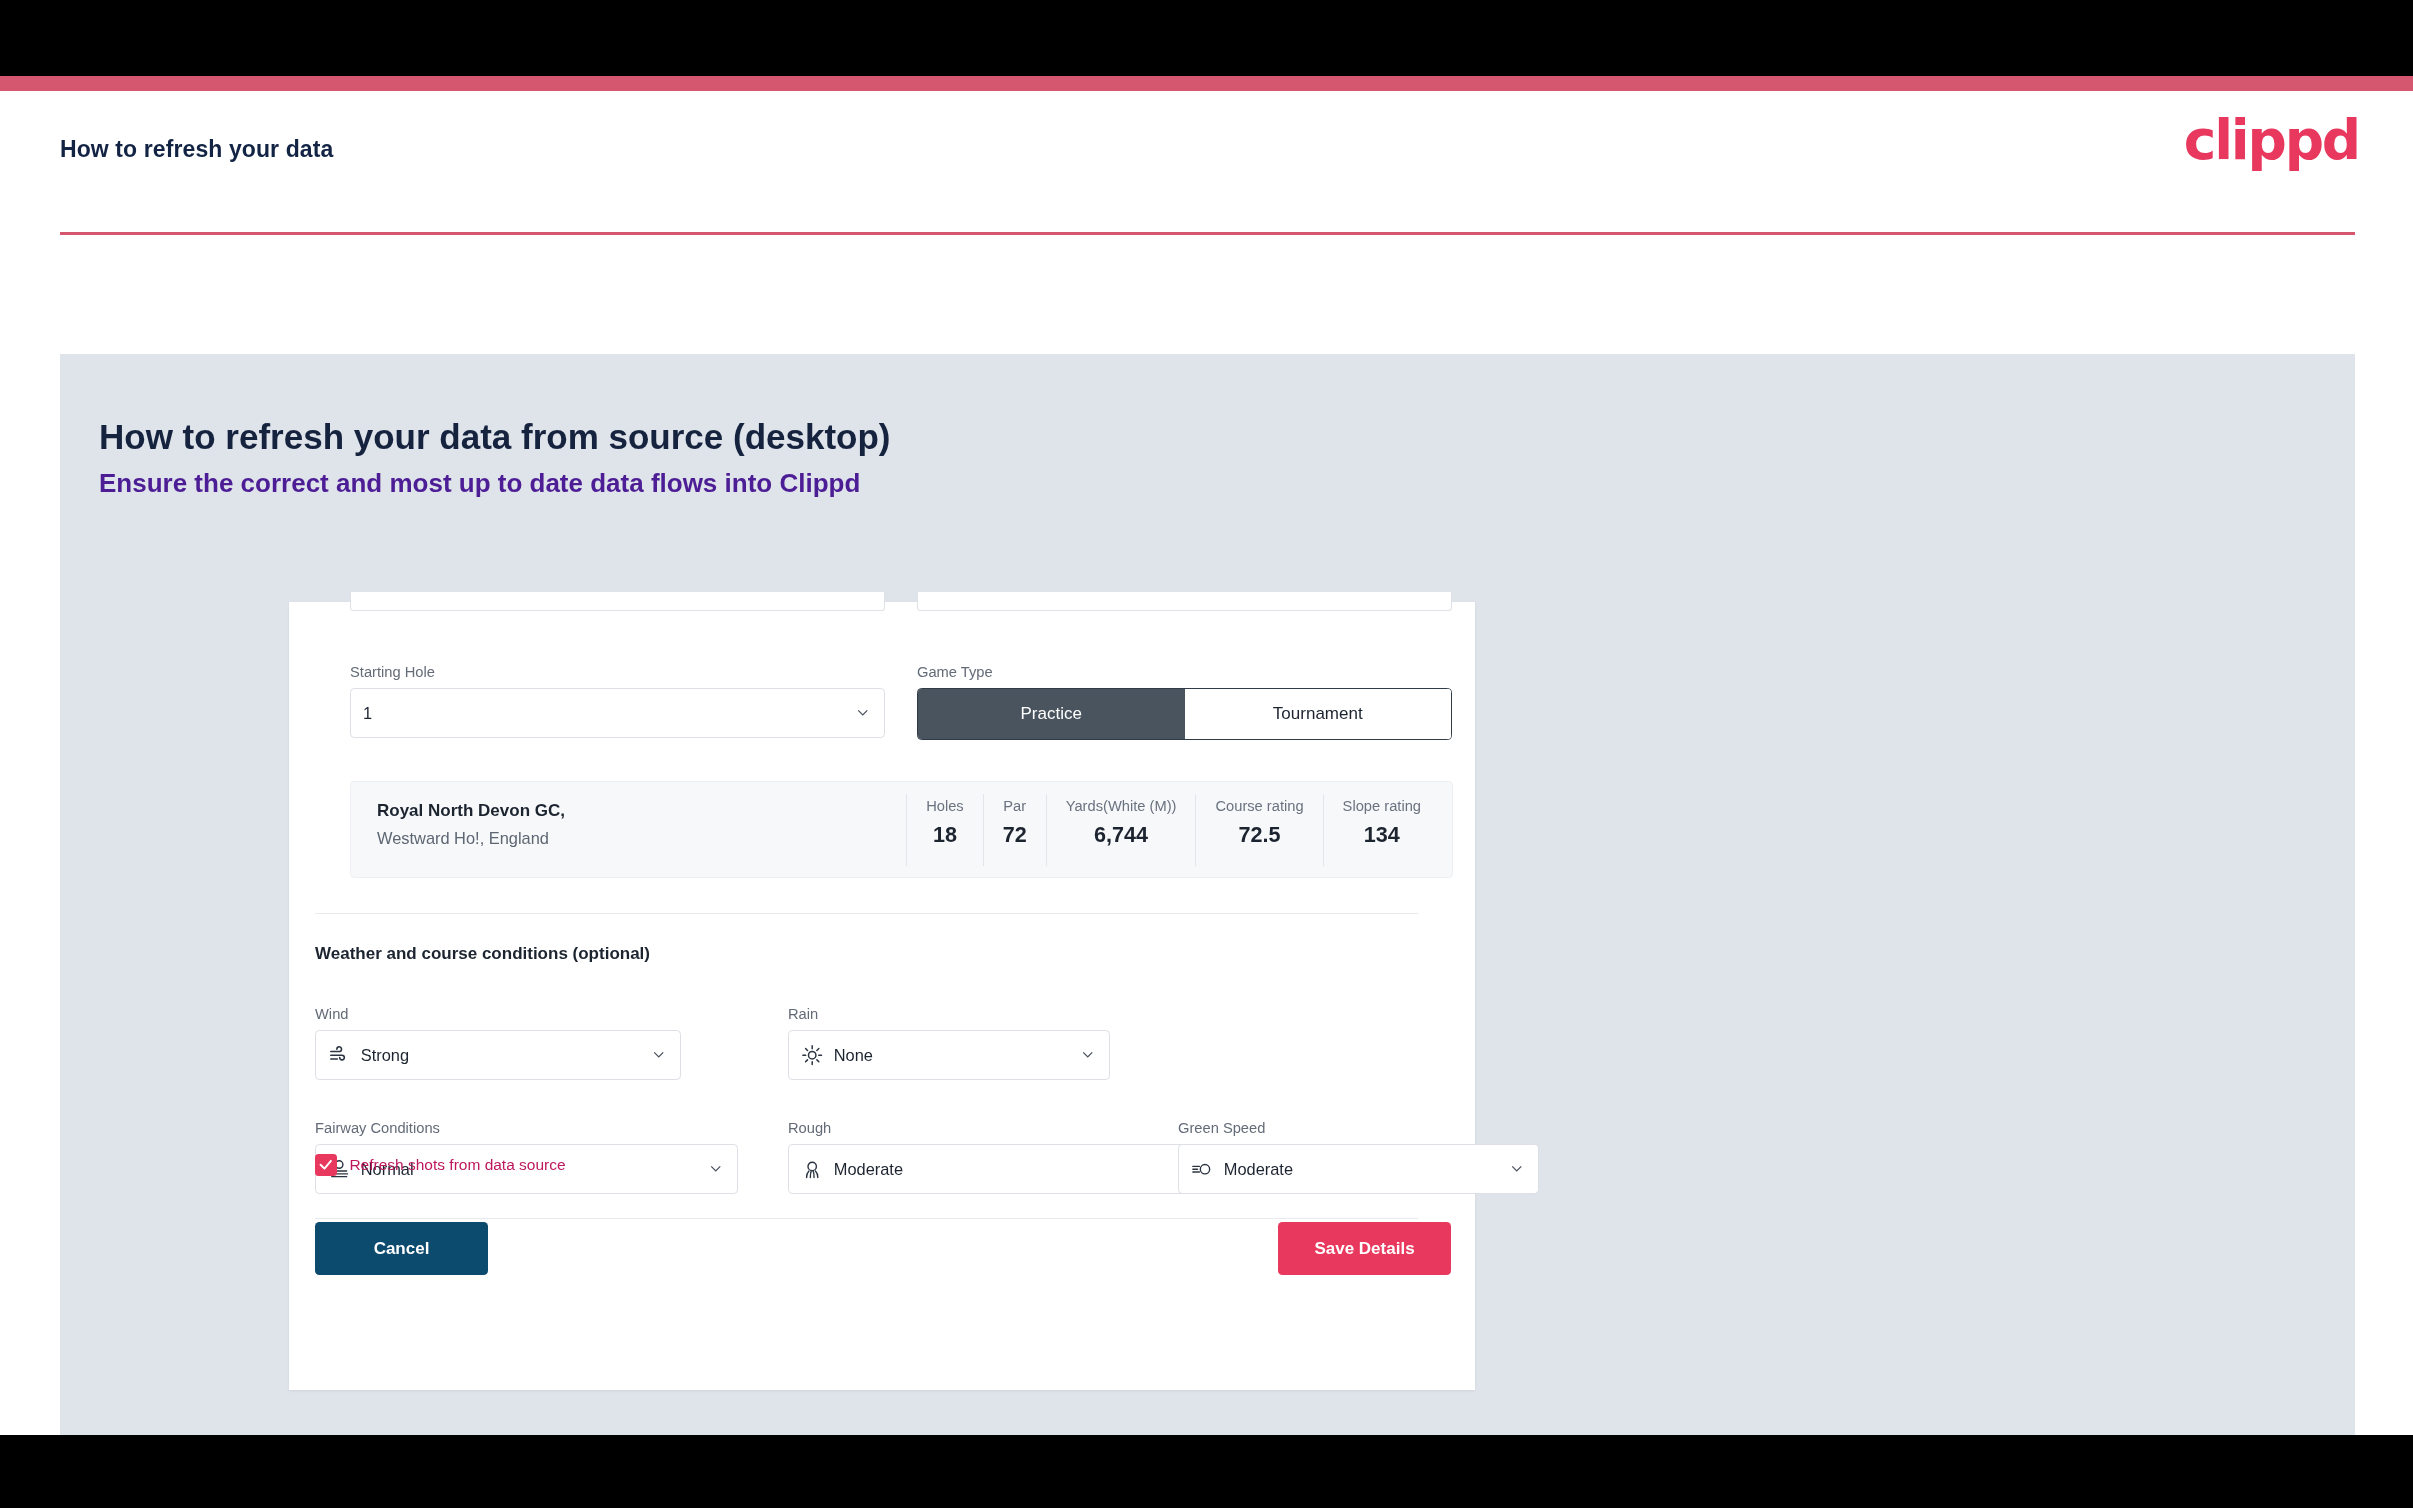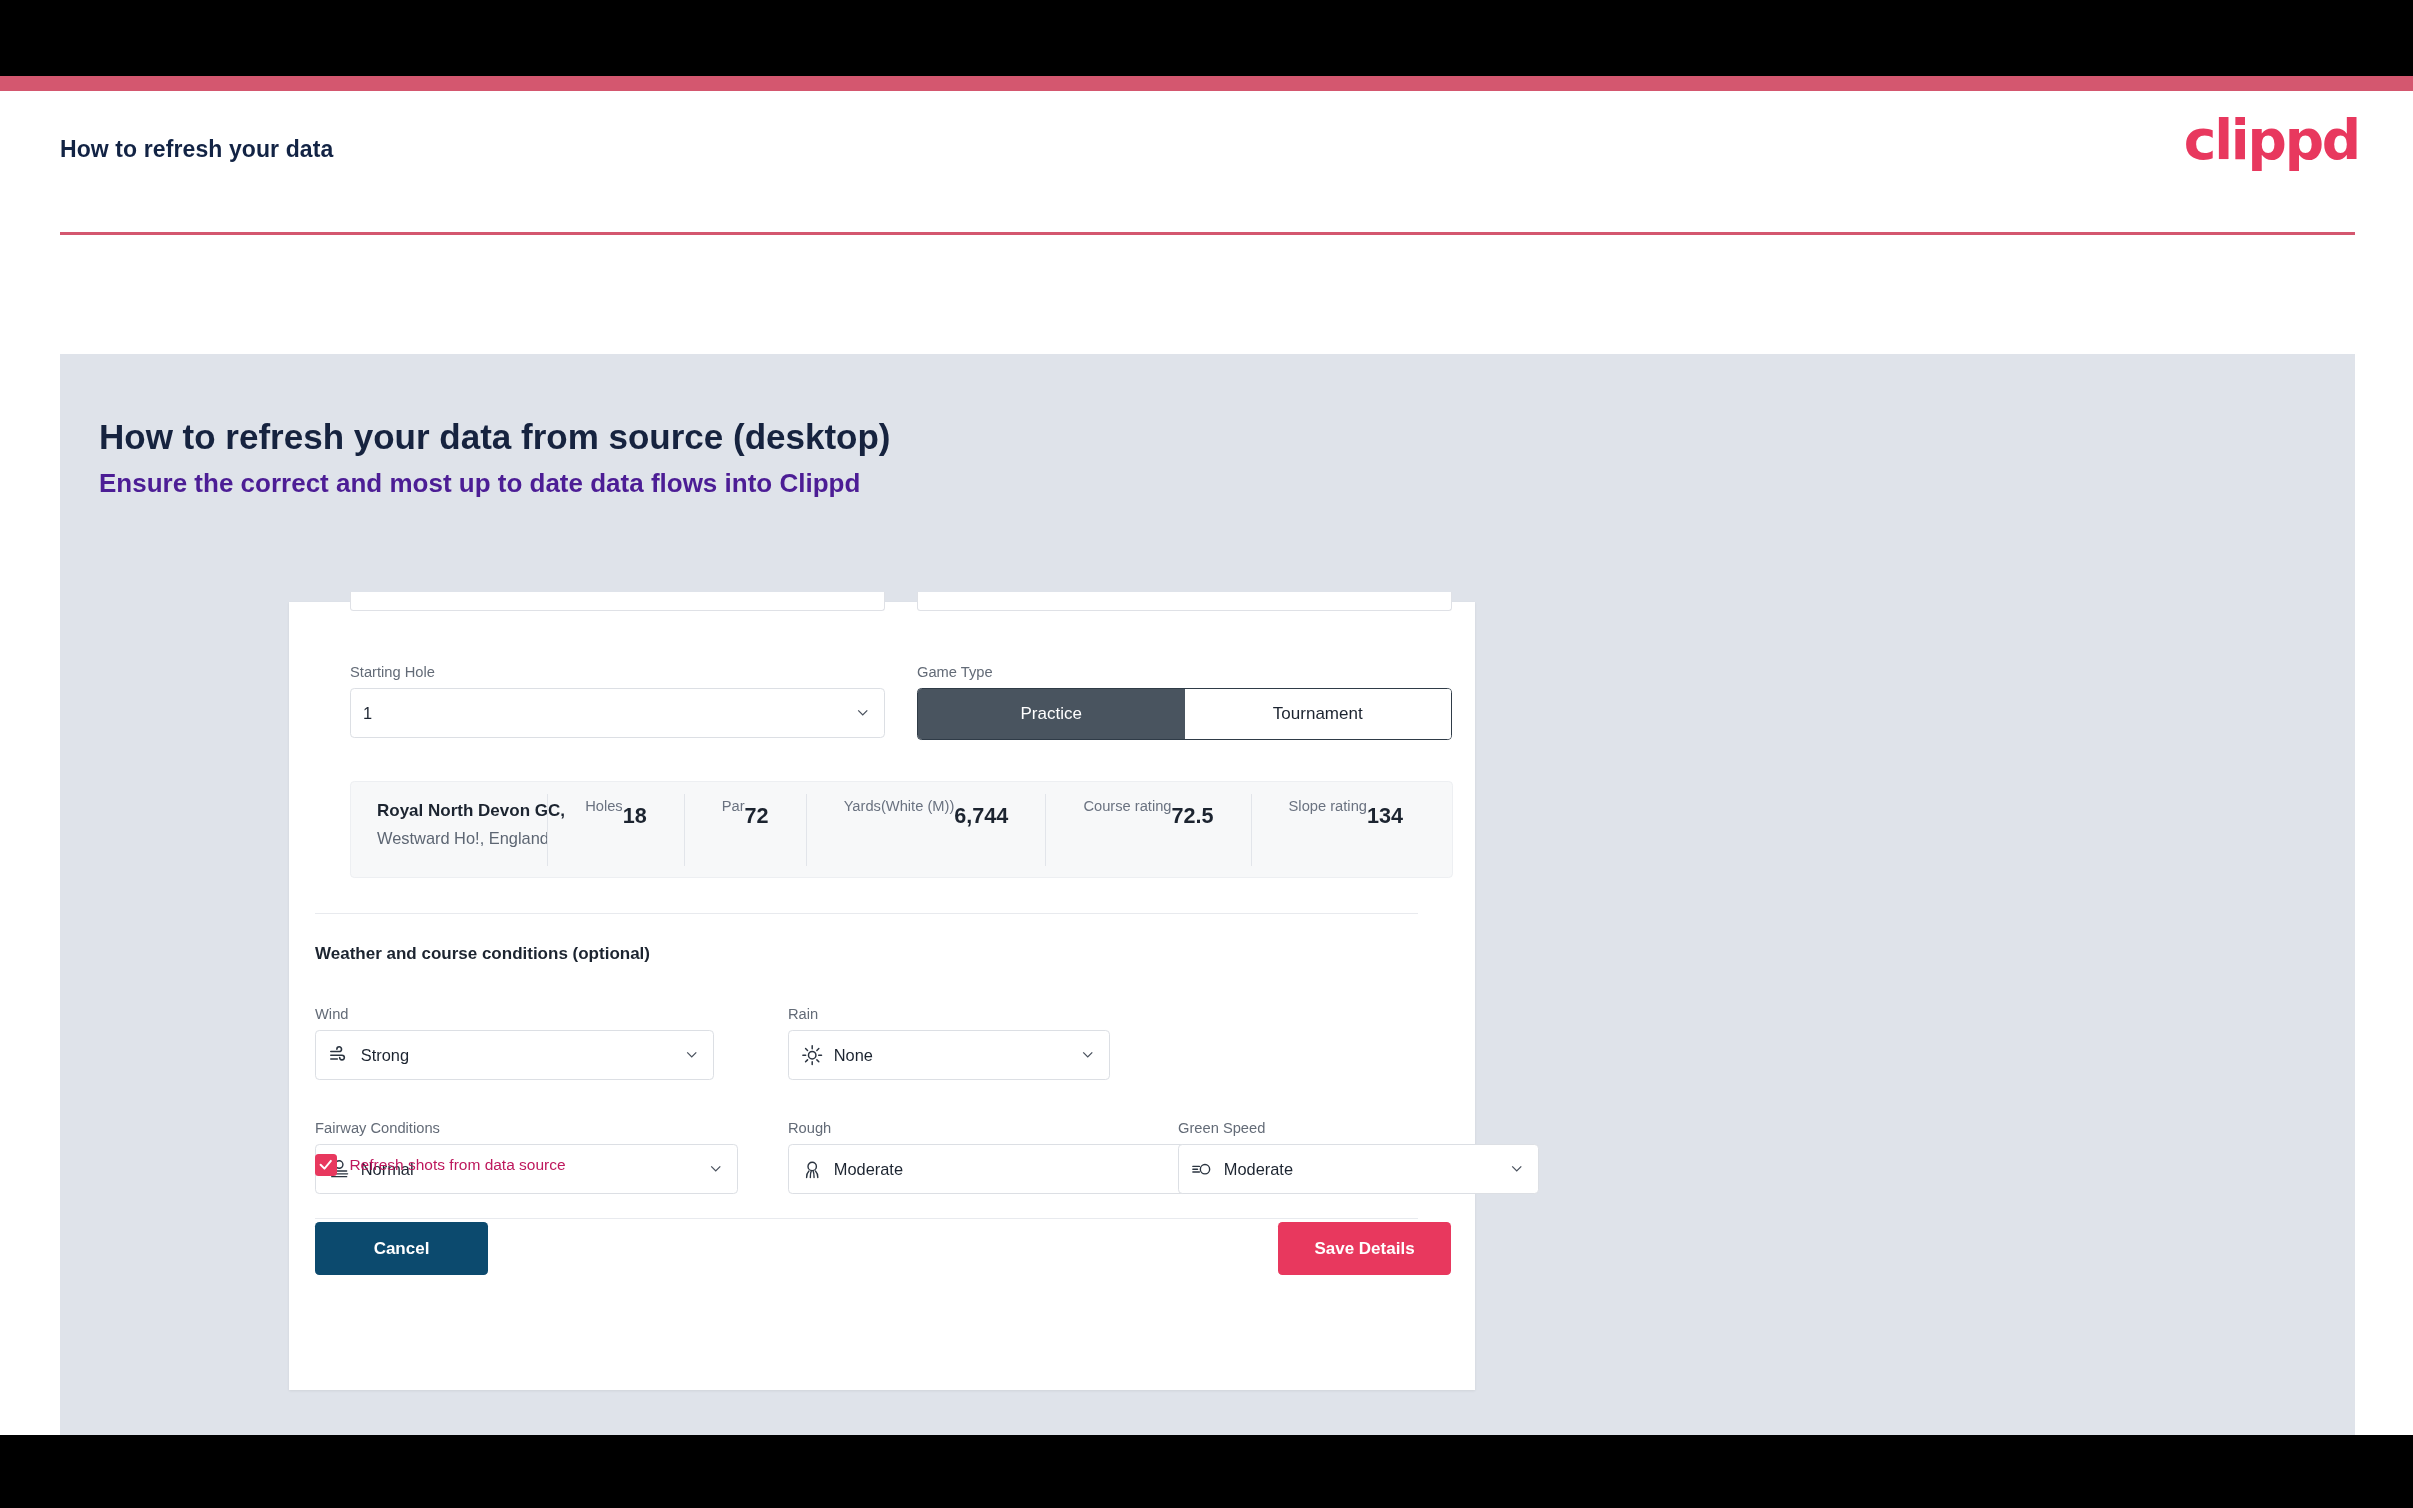--- a/index.html
+++ b/index.html
@@ -101,22 +101,22 @@
   
   .coursepanel {
     position:absolute; left:35px; top:179px; width:1103px; height:97px;
     background:#f7f8f9; border:0.9px solid #edeff2; border-radius:4.3px;
     display:flex; align-items:center;
   }
   .course-name { position:absolute; left:26px; top:19px; font-size:17px; font-weight:700; color:#1c2430; }
   .course-loc  { position:absolute; left:26px; top:47px; font-size:16.4px; color:#5d6673; }
   .stats { position:absolute; right:12px; top:12px; display:flex; height:72px; }
   .stat {
-    display:flex; flex-direction:row; justify-content:flex-start;
-    padding:0 37px; border-left:0.9px solid #e2e5ea; min-width:62px;
+    display:flex; flex-direction:column; align-items:center; justify-content:flex-start;
+    padding:0 19px; border-left:0.9px solid #e2e5ea; min-width:62px;
   }
   .stat .k { font-size:14.7px; color:#6a7280; margin-top:3.5px; }
   .stat .v { font-size:21.6px; font-weight:700; color:#1c2430; margin-top:8.6px; }
 
   .sectitle {
     position:absolute; left:0px; top:342px; font-size:17px; font-weight:700; color:#1c2430;
   }
 
   .divider { position:absolute; height:0.9px; background:#e8eaee; }
 
@@ -210,21 +210,21 @@
                 <span class="v">134</span>
               </div>
             </div>
           </div>
 
           <div class="divider" style="left:0px; top:311px; width:1103px;"></div>
 
           <div class="sectitle">Weather and course conditions (optional)</div>
 
           <div class="fieldlabel" style="left:0px; top:404px;">Wind</div>
-          <div class="select" style="left:0px; top:428px; width:399px;">
+          <div class="select" style="left:0px; top:428px; width:366px;">
             <svg class="ico" viewBox="0 0 24 24" fill="none" stroke="#2b3440" stroke-width="1.7" stroke-linecap="round">
               <path d="M3 8h9a2.5 2.5 0 1 0-2.5-2.5"></path>
               <path d="M3 12h12a2.5 2.5 0 1 1-2.5 2.5"></path>
               <path d="M3 16h7"></path>
             </svg>
             <span class="val">Strong</span>
             <svg class="chev" viewBox="0 0 24 24" fill="none" stroke="#4a525e" stroke-width="2">
                 <path d="M5 8l7 7 7-7"></path>
               </svg>
           </div>

